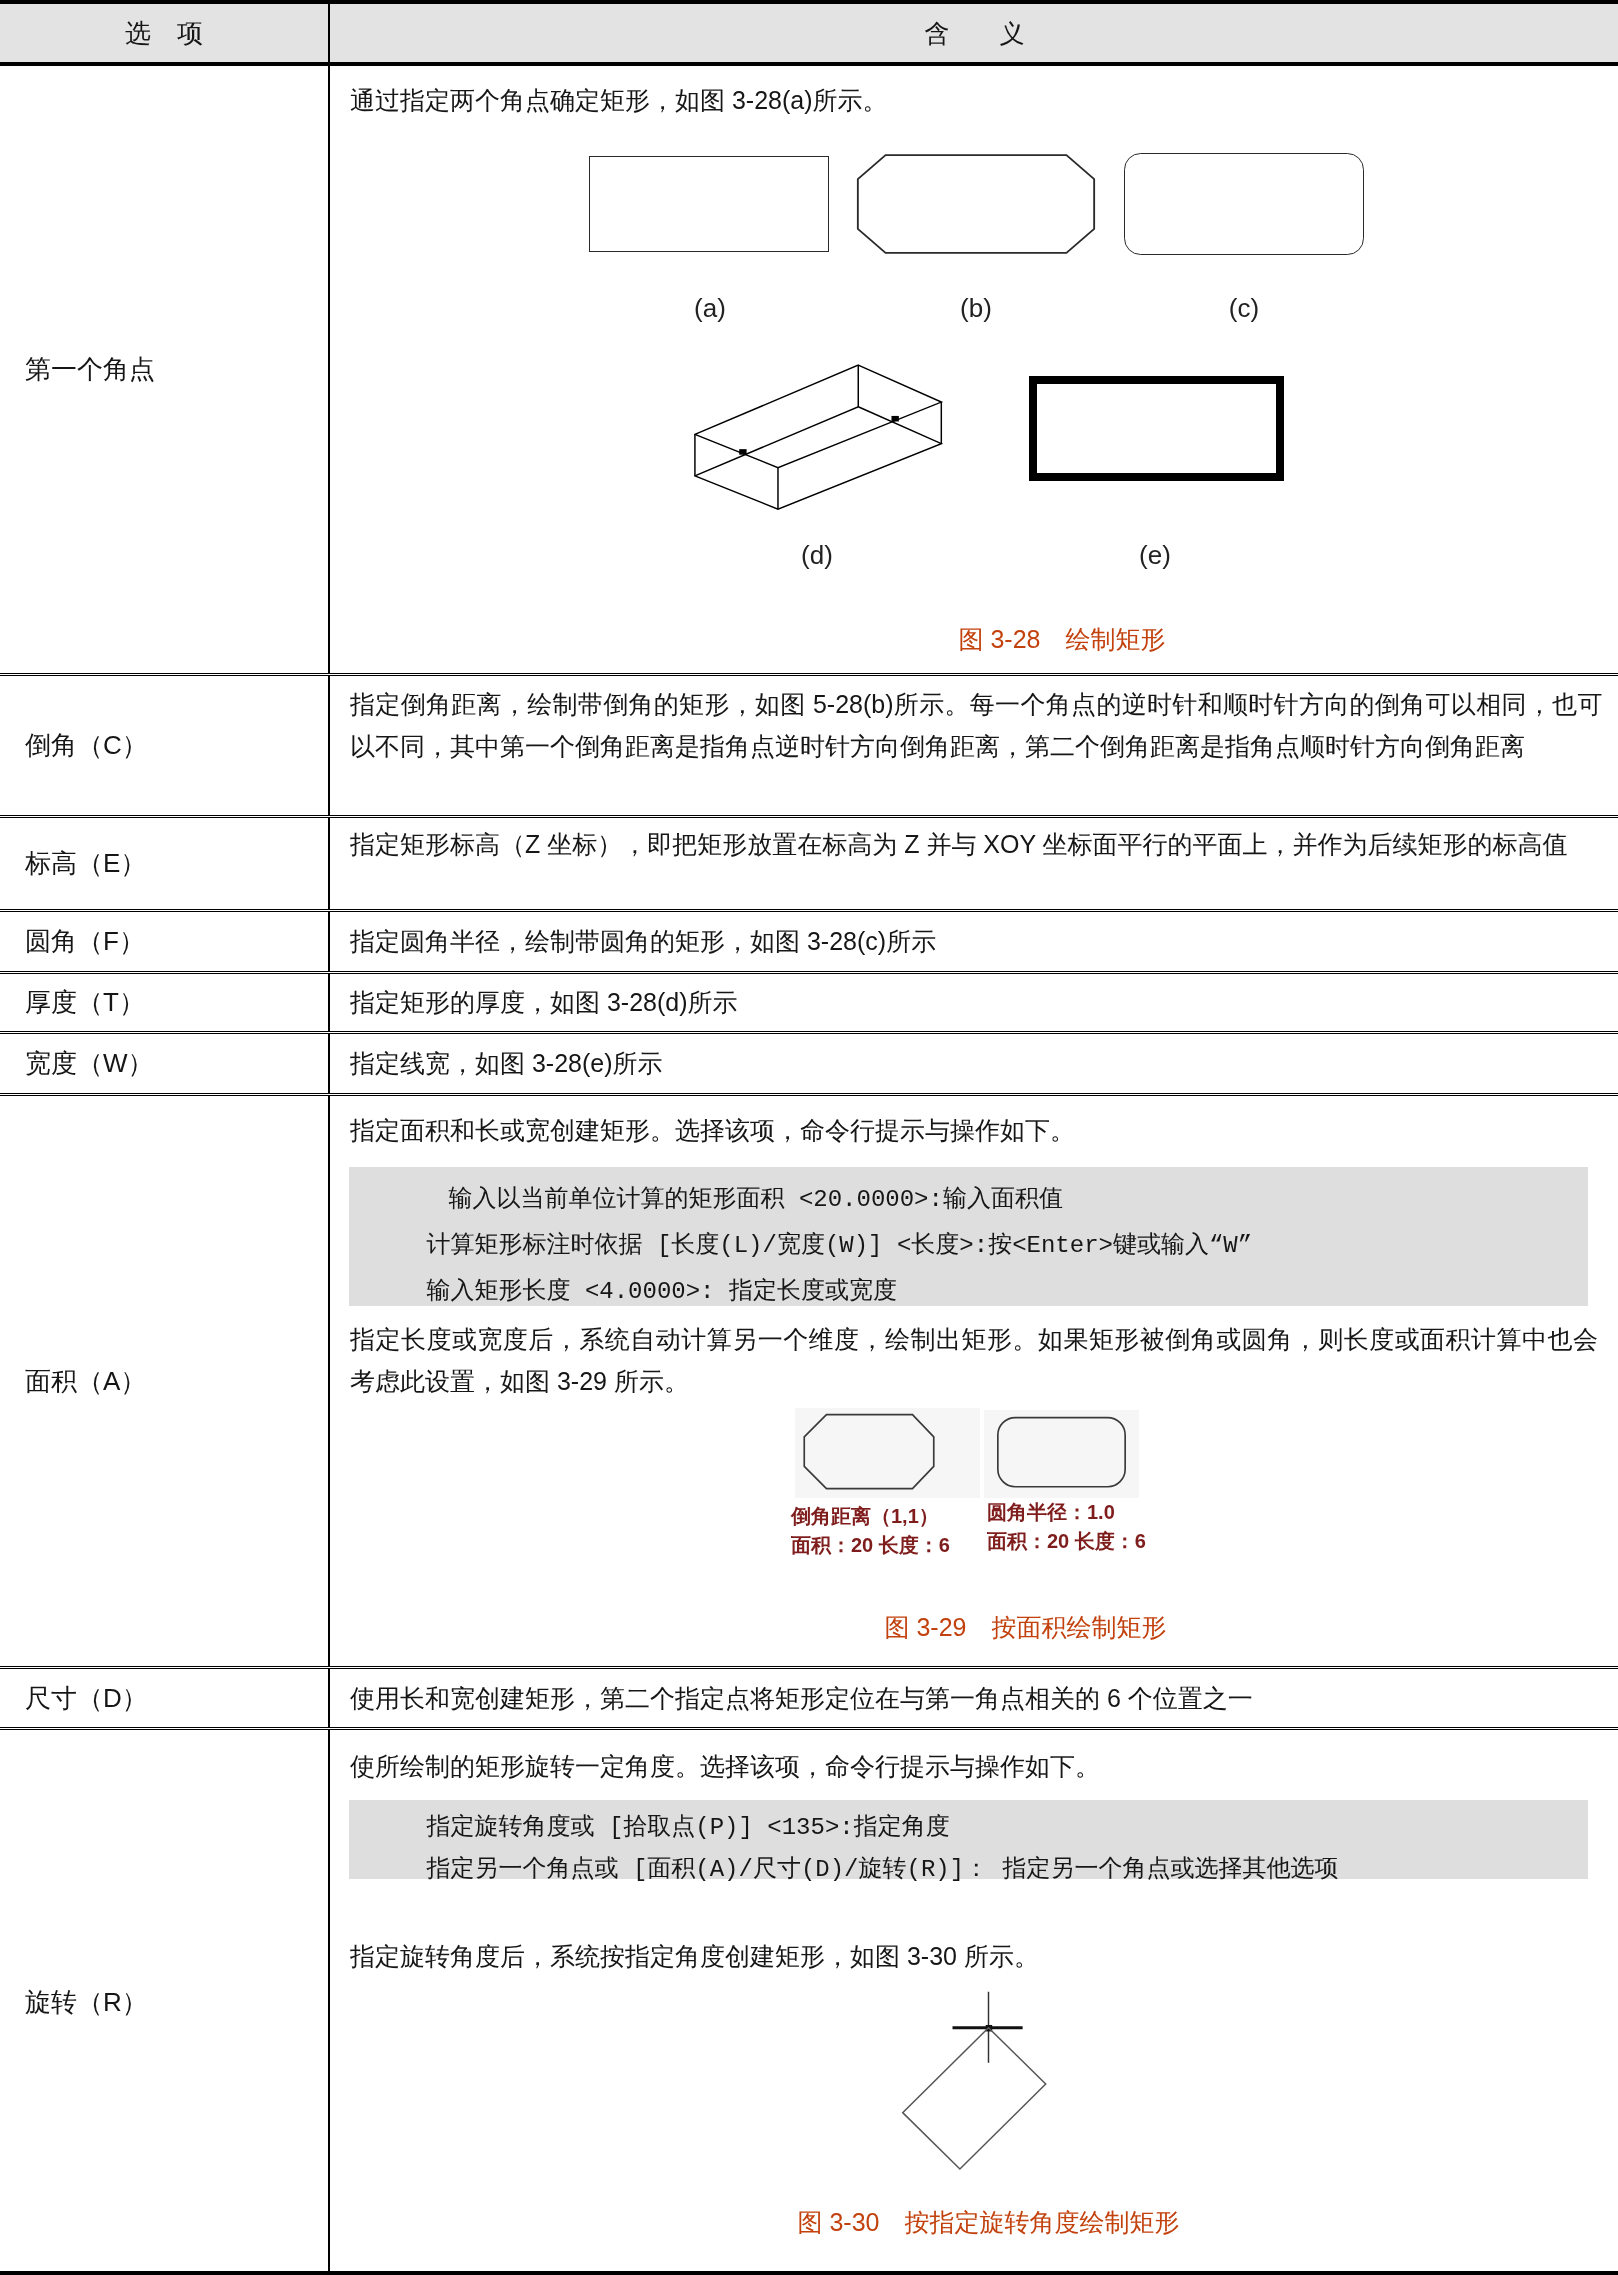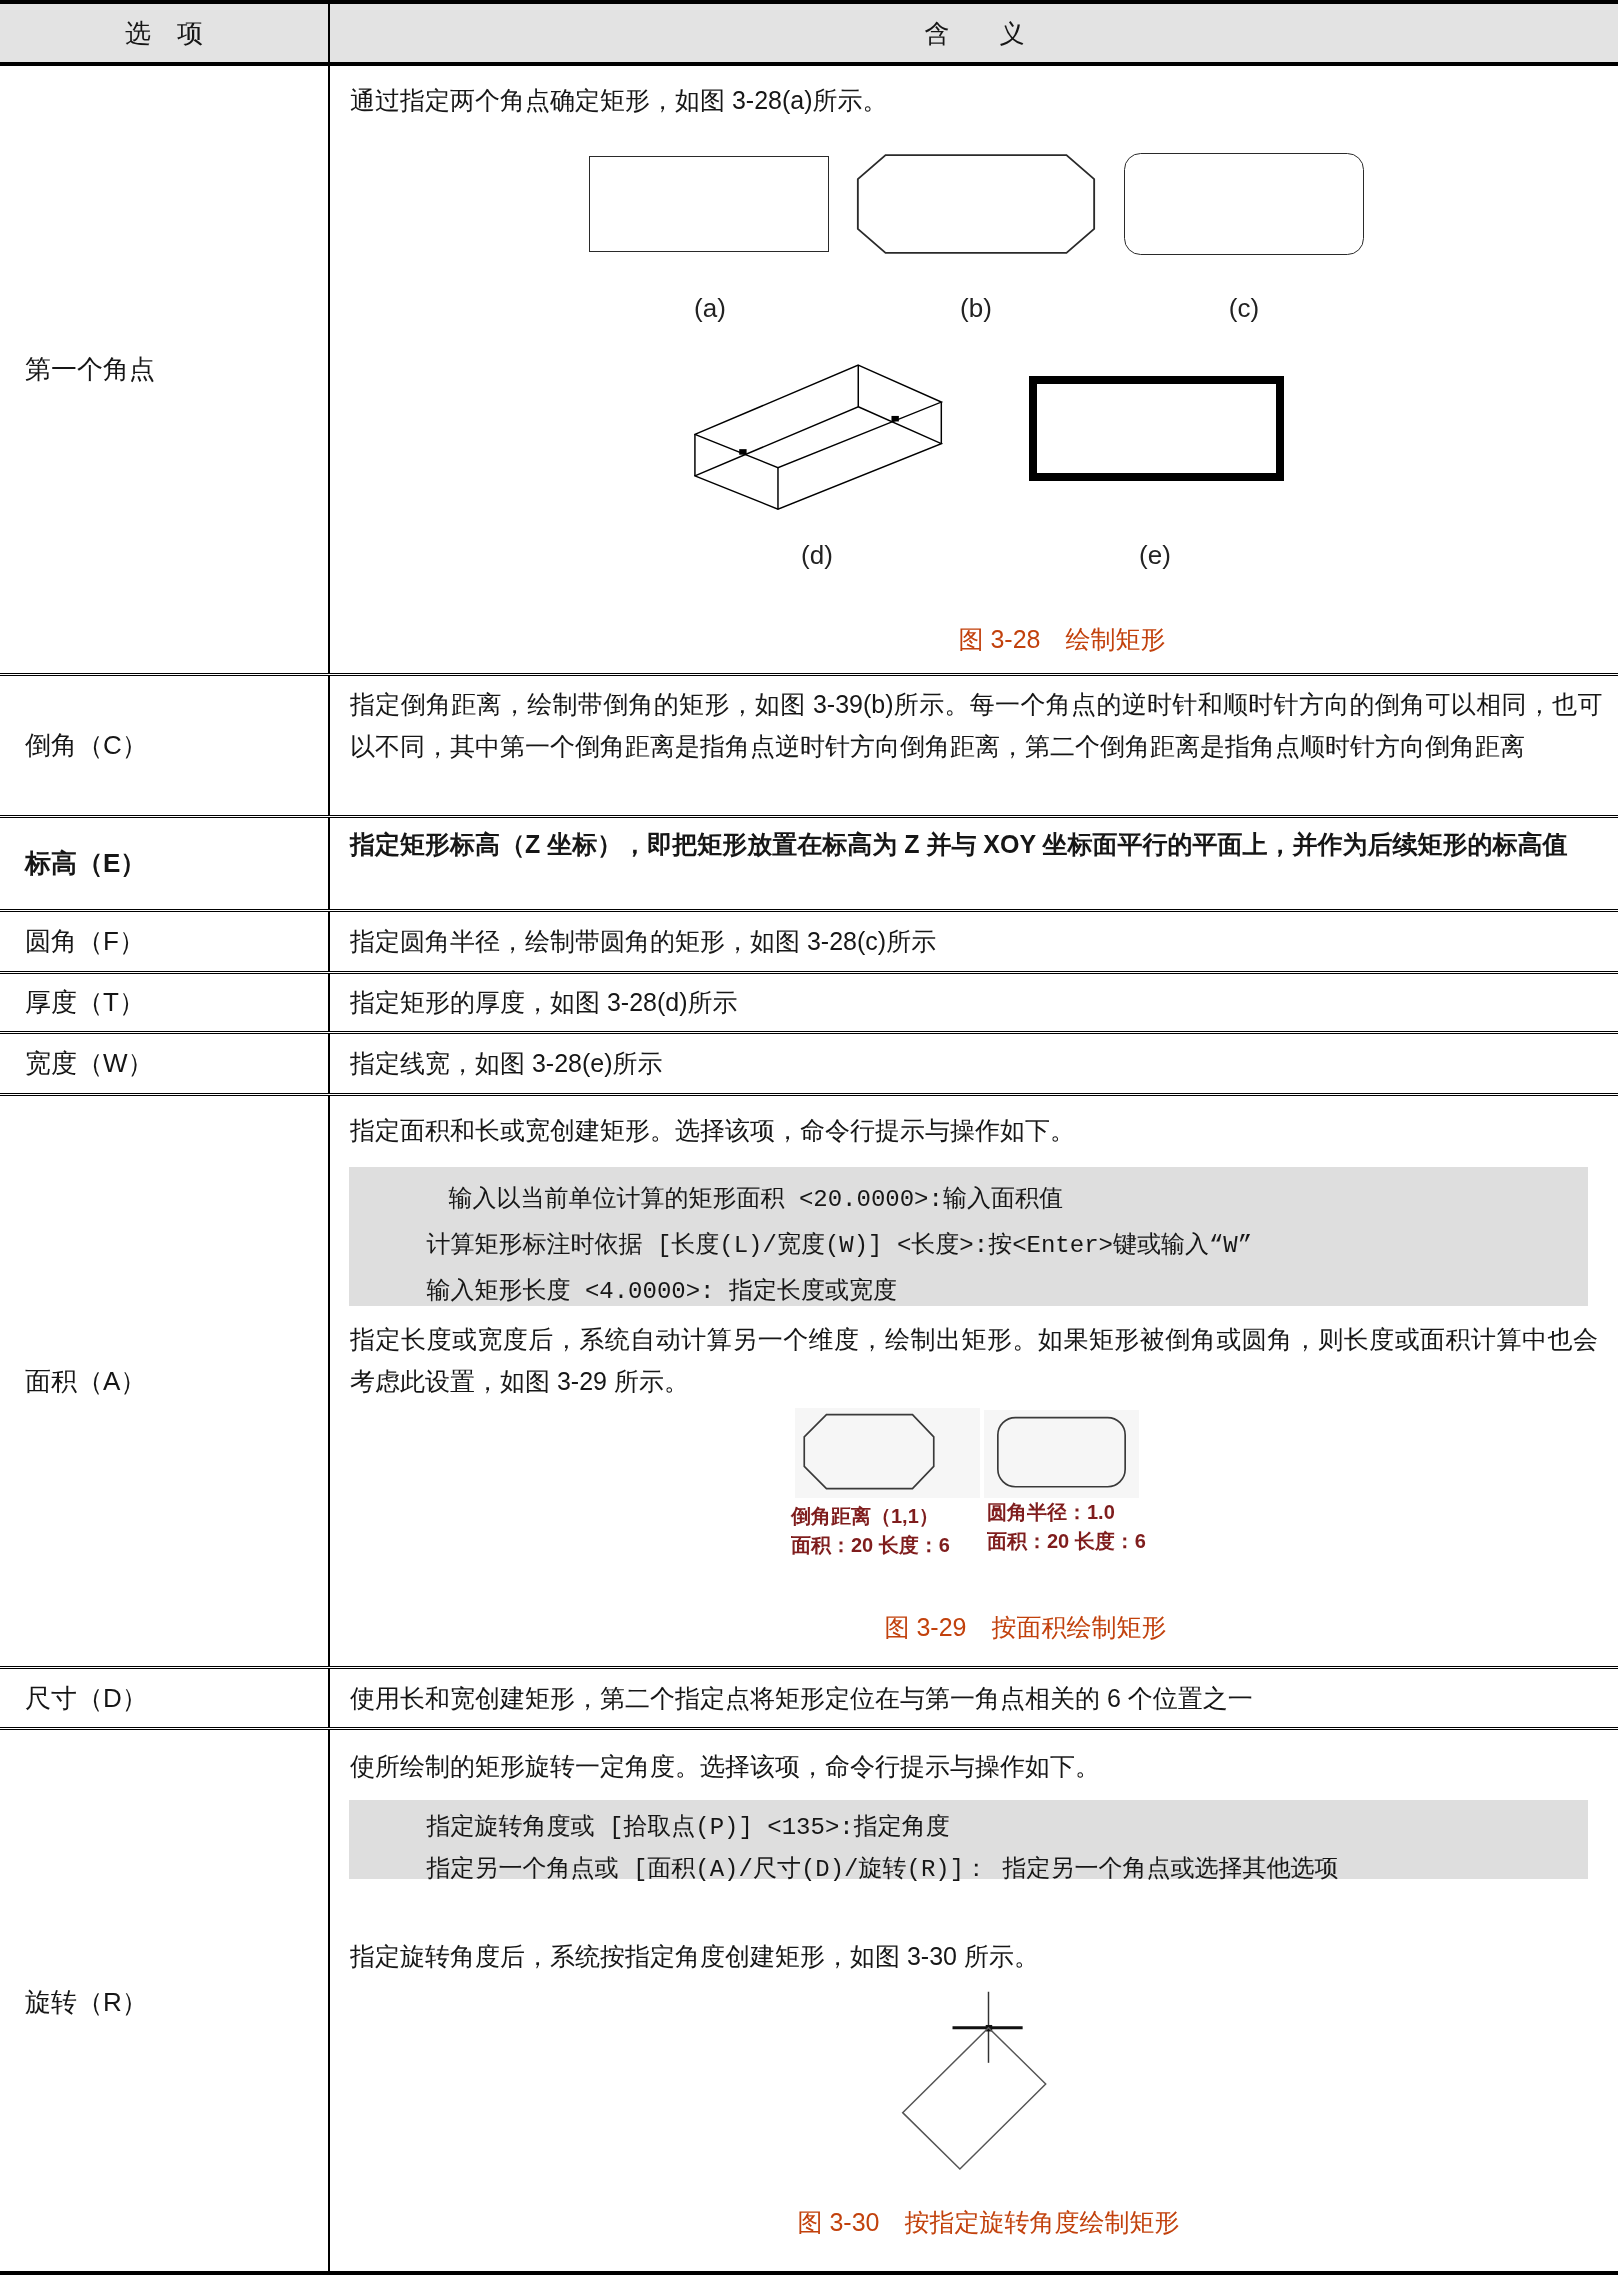--- a/index.html
+++ b/index.html
@@ -112,25 +112,25 @@
 
       <div class="abs caption" style="left:175px;right:0;top:557px;">图 3-28　绘制矩形</div>
     </div>
   </div>
 
   <div class="row sep" style="height:142px;">
     <div class="opt-cell">
       <span>倒角（C）</span>
     </div>
     <div class="mean-cell multi">
-      <span>指定倒角距离，绘制带倒角的矩形，如图 3-39(b)所示。每一个角点的逆时针和顺时针方向的倒角可以相同，也可以不同，其中第一个倒角距离是指角点逆时针方向倒角距离，第二个倒角距离是指角点顺时针方向倒角距离</span>
-    </div>
-  </div>
-
-  <div class="row sep" style="height:94px;font-weight:bold;">
+      <span>指定倒角距离，绘制带倒角的矩形，如图 5-28(b)所示。每一个角点的逆时针和顺时针方向的倒角可以相同，也可以不同，其中第一个倒角距离是指角点逆时针方向倒角距离，第二个倒角距离是指角点顺时针方向倒角距离</span>
+    </div>
+  </div>
+
+  <div class="row sep" style="height:94px;">
     <div class="opt-cell">
       <span>标高（E）</span>
     </div>
     <div class="mean-cell multi" style="padding-top:4.6px;">
       <span>指定矩形标高（Z 坐标），即把矩形放置在标高为 Z 并与 XOY 坐标面平行的平面上，并作为后续矩形的标高值</span>
     </div>
   </div>
 
   <div class="row sep" style="height:62px;">
     <div class="opt-cell">

